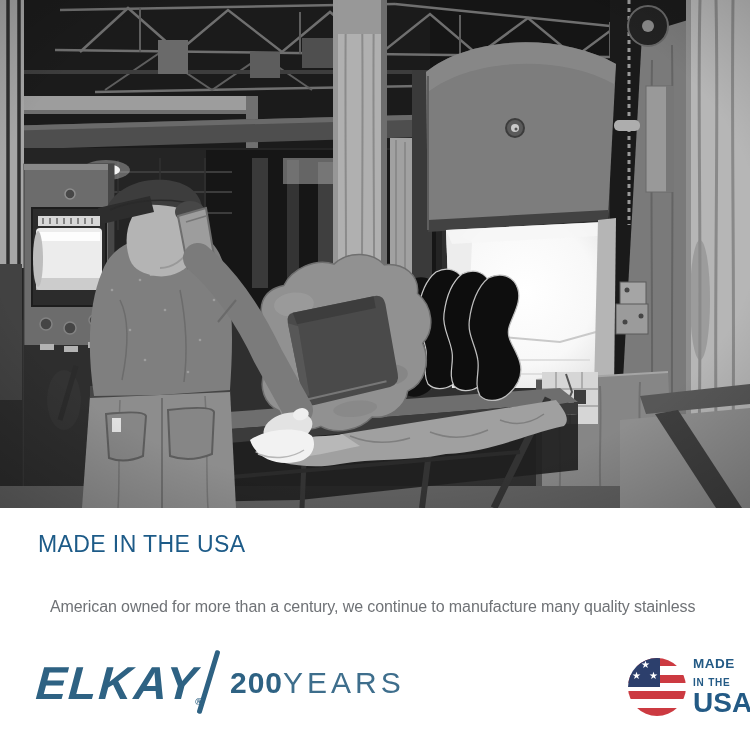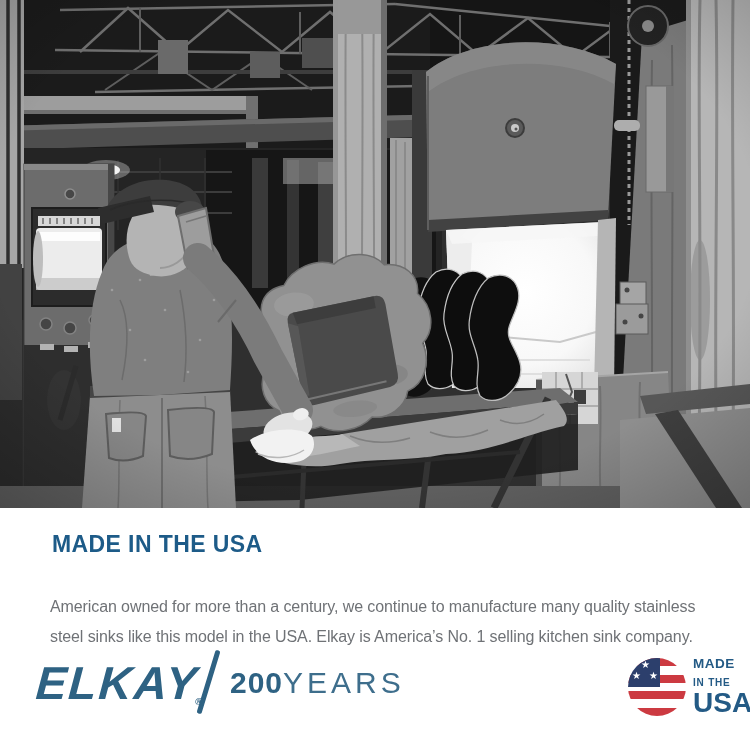--- a/index.html
+++ b/index.html
@@ -1,20 +1,20 @@
 <!DOCTYPE html>
 <html style="--brand-blue: #1d5b88; --logo-slate: #2e6283; --text-gray: #6f7276; --flag-red: #cc3a41; --flag-blue: #2c3f6c; --badge-navy: #235a85;"><head>
 <meta charset="utf-8">
 <style>
   html,body{margin:0;padding:0;background:#fff;}
   .page{position:relative;width:750px;height:750px;background:#ffffff;overflow:hidden;
         font-family:"Liberation Sans", sans-serif;}
   .photo{position:absolute;left:0;top:0;width:750px;height:508px;}
   .photo svg{display:block;}
-  .heading{position:absolute;left:52px;top:531px;margin:0;font-size:23px;font-weight:bold;
+  .heading{position:absolute;left:38px;top:531px;margin:0;font-size:23px;font-weight:normal;
            letter-spacing:.4px;color:var(--brand-blue,#1d5b88);}
   .body-line{position:absolute;left:38px;margin:12px;font-size:16px;letter-spacing:-.1px;
              white-space:nowrap;color:var(--text-gray,#6f7276);}
   .l1{top:586px;}
   .l2{top:616px;}
   .logo-row{position:absolute;left:0;top:0;width:750px;height:0;}
   .elkay{position:absolute;left:36px;top:656px;font-size:46px;font-weight:bold;font-style:italic;
          letter-spacing:2px;color:var(--logo-slate,#2e6283);transform:skewX(-4deg);}
   .elkay .reg{font-size:10px;font-style:normal;letter-spacing:0;vertical-align:baseline;
               position:relative;top:6px;left:-2px;}
@@ -357,21 +357,20 @@
         <path d="M250,440 C268,428 300,426 312,436 C318,448 310,460 296,462 C276,466 256,458 250,440 Z" fill="#f2f2f2"></path>
         <path d="M258,454 C274,460 292,458 304,450" stroke="#b8b8b8" stroke-width="1.5" fill="none"></path>
       </g>
 
       <rect x="0" y="0" width="750" height="508" fill="url(#vig)"></rect>
     </svg>
   </div>
 
   <h1 class="heading">MADE IN THE USA</h1>
   <p class="body-line l1">American owned for more than a century, we continue to manufacture many quality stainless</p>
-  <p class="body-line l2">steel sinks like this model in the USA. Elkay is America’s No. 1 selling kitchen sink company.</p>
 
   <div class="logo-row">
     <span class="elkay"><span>ELKAY</span><span class="reg">®</span></span>
     <div class="slash"></div>
     <div class="century"><span class="c-bold">200</span><span class="c-light">YEARS</span></div>
 
     <div class="badge">
       <div class="flag">
         <div class="canton">
           <span class="star s1">★</span>

